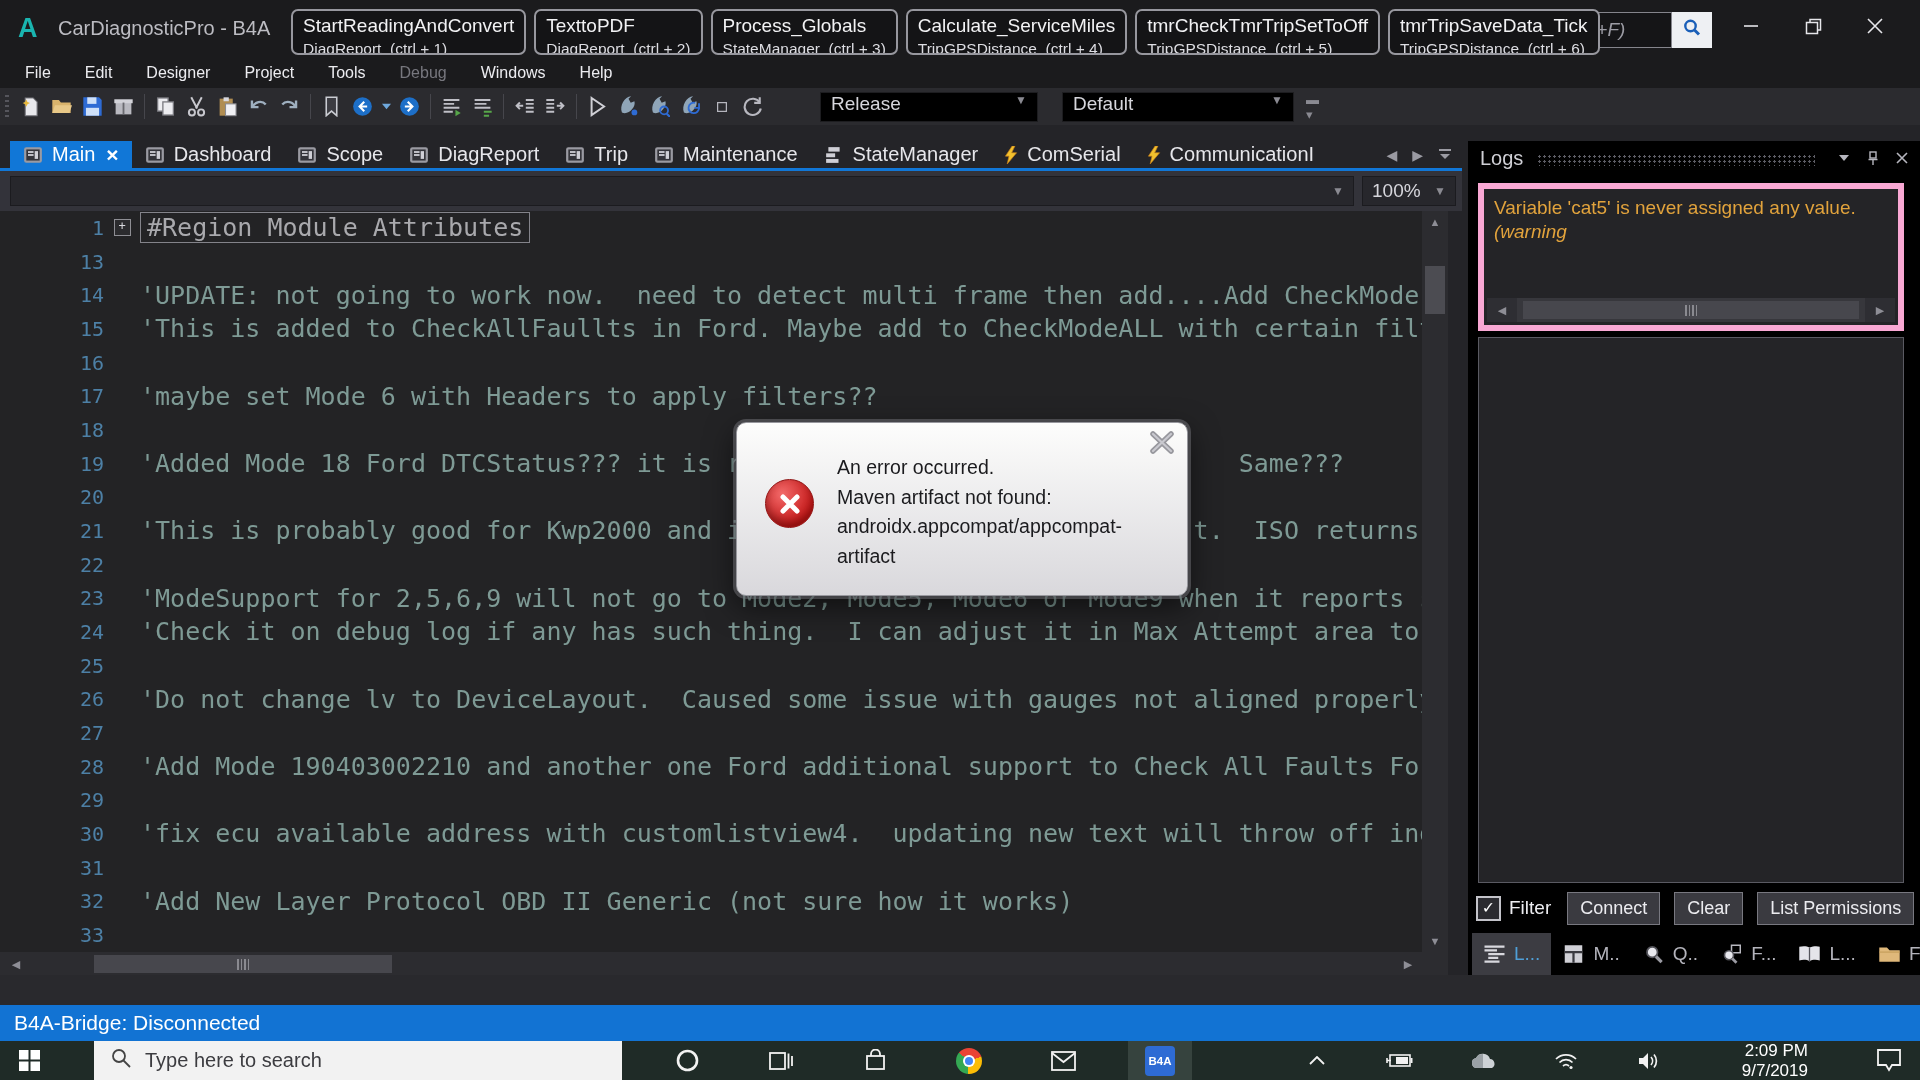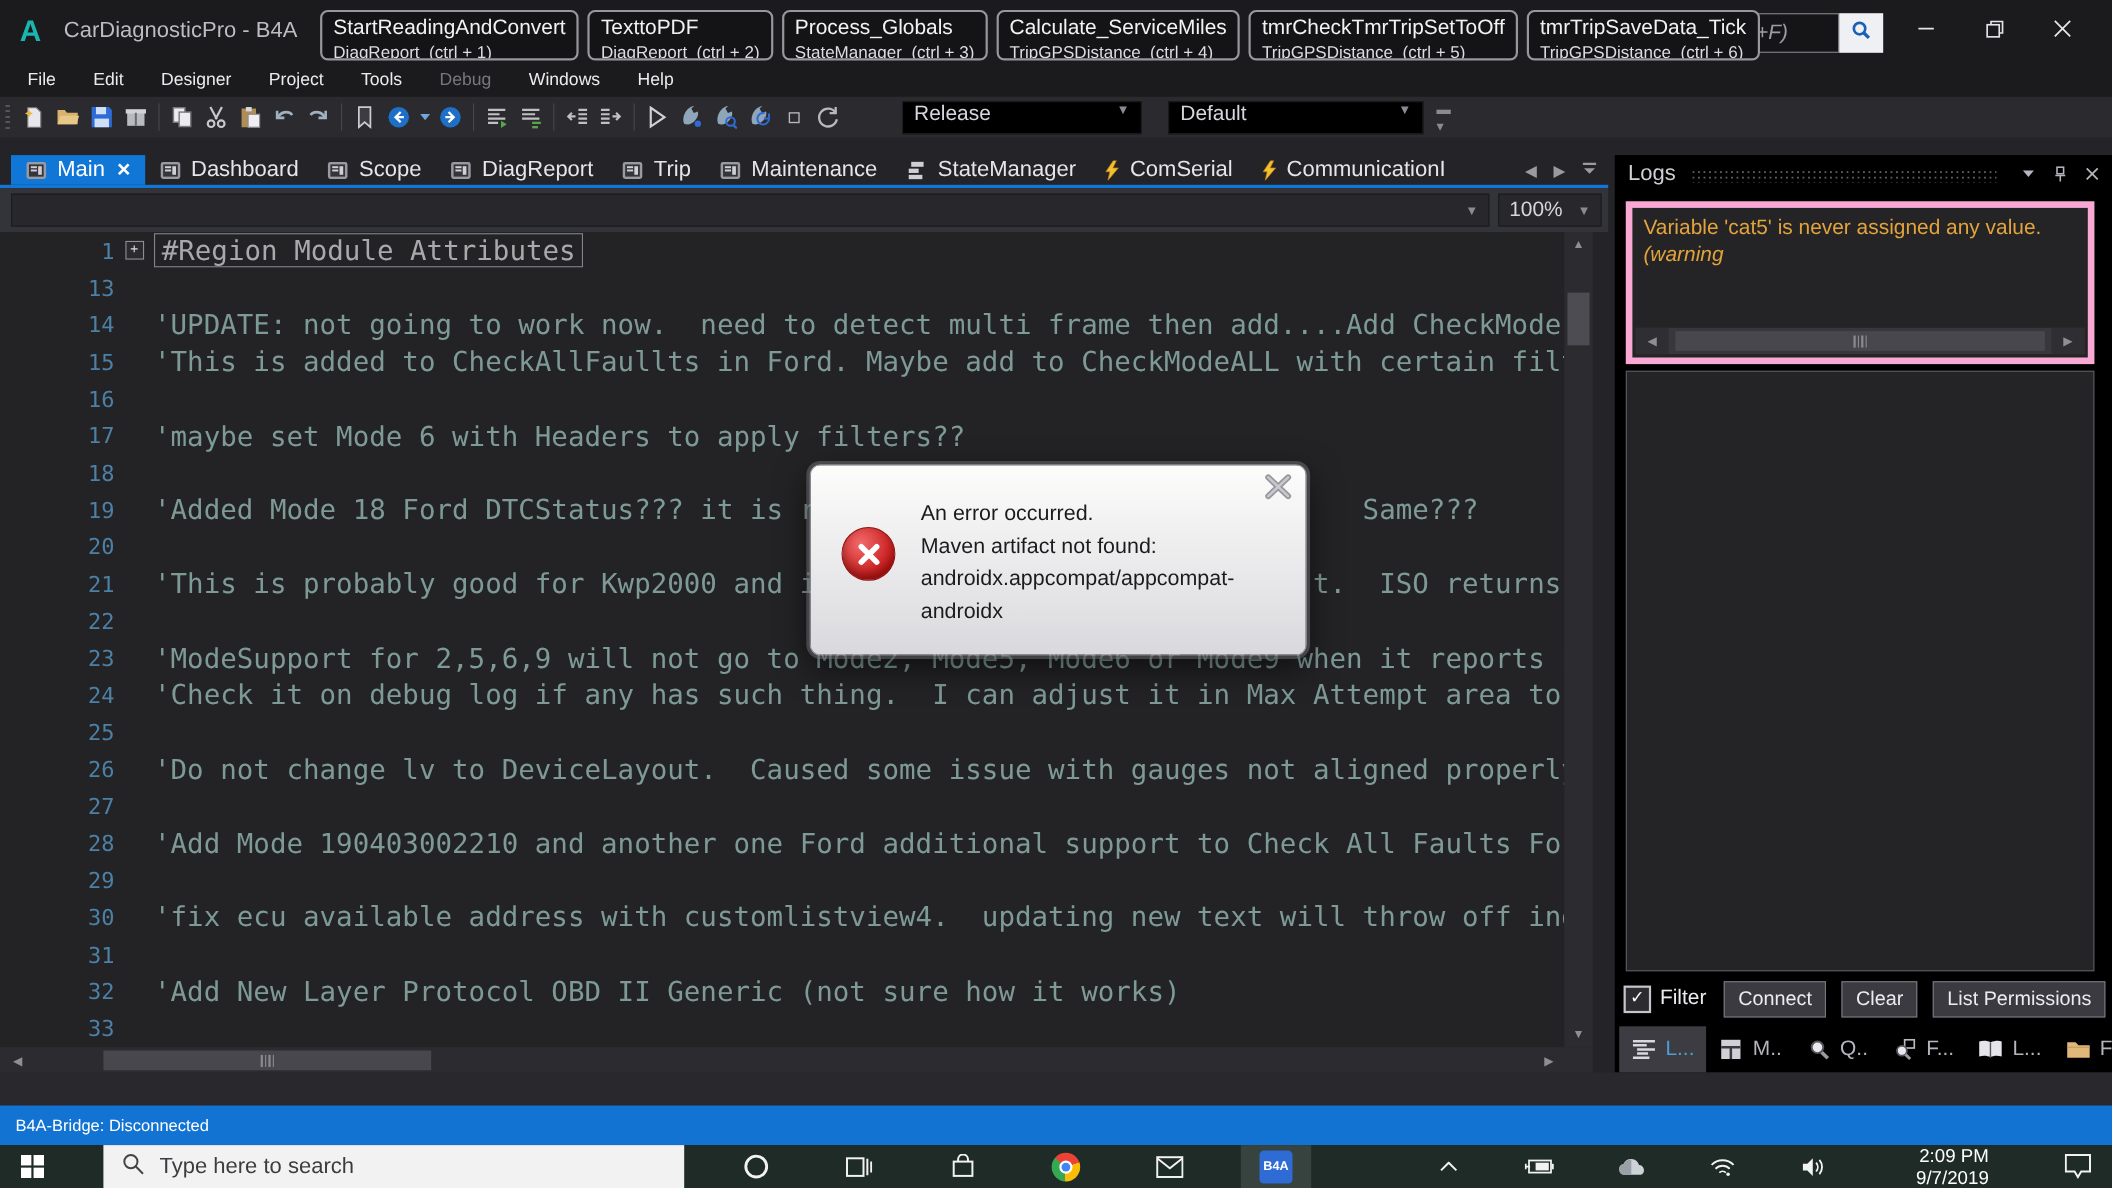--- a/index.html
+++ b/index.html
@@ -95,21 +95,21 @@
   .ltab svg{width:23px;height:20px;}
 
   
   .dialog{position:absolute;left:736px;top:422px;width:450px;height:172px;background:linear-gradient(#fdfdfc,#d9d8dc);border:1px solid #98989e;border-radius:10px;box-shadow:0 0 0 3px rgba(125,125,130,.45),0 10px 30px rgba(0,0,0,.6);z-index:20;}
   .dlg-close{position:absolute;right:12px;top:8px;}
   .dlg-icon{position:absolute;left:28px;top:56px;width:47px;height:47px;border-radius:50%;background:radial-gradient(circle at 35% 30%,#f26a6a,#c41616 72%);border:1px solid #8f1010;display:flex;align-items:center;justify-content:center;box-shadow:inset 0 -5px 9px rgba(0,0,0,.3);}
   .dlg-text{position:absolute;left:100px;top:30px;font-size:19.5px;color:#1b1b1e;line-height:29.5px;}
 
   
   .bottomstrip{position:absolute;left:0;top:975px;width:1920px;height:30px;background:#29292d;}
-  .statusbar{position:absolute;left:0;top:1005px;width:1920px;height:36px;background:#1273d3;color:#fff;font-size:15px;display:flex;align-items:center;padding-left:14px;box-sizing:border-box;}
+  .statusbar{position:absolute;left:0;top:1005px;width:1920px;height:36px;background:#1273d3;color:#fff;font-size:21px;display:flex;align-items:center;padding-left:14px;box-sizing:border-box;}
   .taskbar{position:absolute;left:0;top:1041px;width:1920px;height:39px;background:#1f2b27;display:flex;align-items:stretch;gap:36px;}
   .tb-start{width:58px;display:flex;align-items:center;justify-content:center;}
   .tb-search{width:528px;background:#f2f2f2;display:flex;align-items:center;gap:13px;padding:0 16px;color:#3c3c40;font-size:20px;box-sizing:border-box;white-space:nowrap;}
   .tb-ic{width:58px;display:flex;align-items:center;justify-content:center;}
   .tb-b4a{width:64px;background:#36433e;display:flex;align-items:center;justify-content:center;}
   .b4a-tile{width:30px;height:30px;background:#2e6bd4;border-radius:4px;color:#fff;font-size:11.5px;font-weight:bold;display:flex;align-items:center;justify-content:center;}
   .tb-spacer{flex:1;}
   .tray-ic{width:47px;display:flex;align-items:center;justify-content:center;color:#fff;}
   .tb-clock{width:100px;color:#fff;font-size:17px;text-align:right;display:flex;flex-direction:column;justify-content:center;line-height:20px;}
   .tb-action{width:62px;display:flex;align-items:center;justify-content:center;margin-left:14px;}
@@ -713,21 +713,21 @@
         </svg></div>
     <div class="dlg-icon">
         <svg width="22" height="22" viewBox="0 0 22 22">
           <path d="M4 4l14 14M18 4 4 18" stroke="#fff" stroke-width="5" stroke-linecap="round"></path>
         </svg>
       </div>
     <div class="dlg-text">
       <div>An error occurred.</div>
       <div>Maven artifact not found:</div>
       <div>androidx.appcompat/appcompat-</div>
-      <div>androidx</div>
+      <div>artifact</div>
     </div>
   </div>
 
   <div class="bottomstrip"></div>
   <div class="statusbar">
       <span>B4A-Bridge: Disconnected</span>
     </div>
 
   <div class="taskbar">
     <div class="tb-start">

